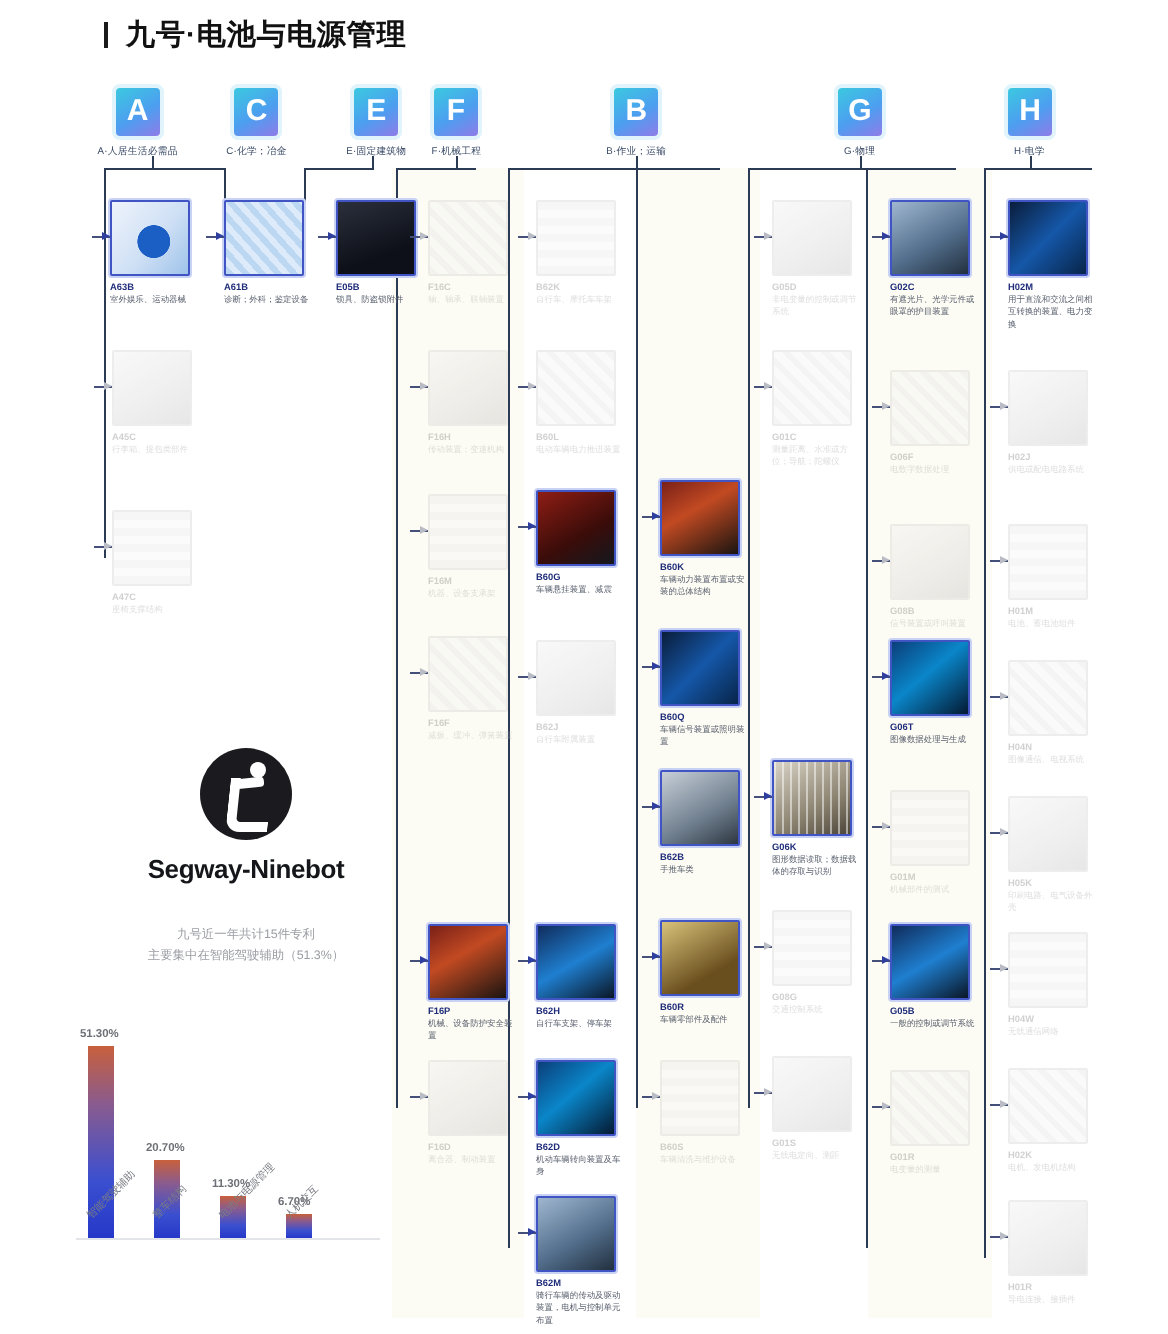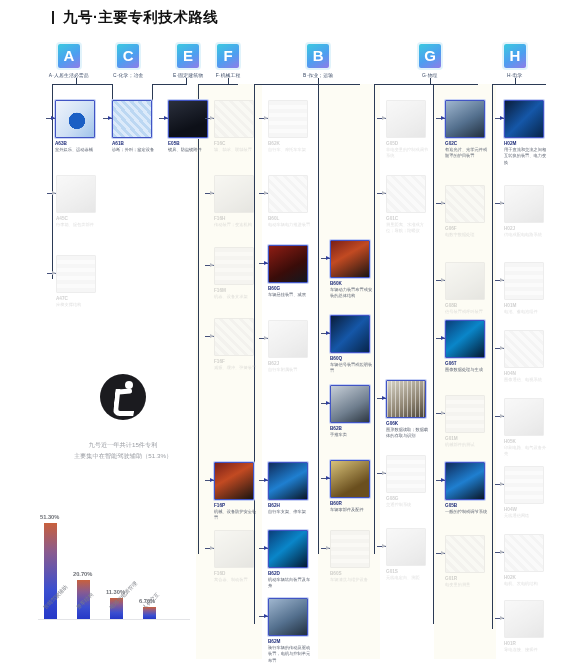--- a/index.html
+++ b/index.html
@@ -92,21 +92,21 @@
   .bar-lab{position:absolute;font-size:4.4px;color:#6d7076;white-space:nowrap;
            transform:scale(1.3);transform-origin:left bottom;font-weight:bold;}
   .bar-cat{position:absolute;font-size:4.2px;color:#7a7d84;white-space:nowrap;
            transform-origin:left top;transform:rotate(-45deg) scale(1.25);}
 </style>
 </head>
 <body>
 
 <div id="title-bar">
   <span id="title-tick"></span>
-  <span id="title-text">九号·主要专利技术路线</span>
+  <span id="title-text">九号·电池与电源管理</span>
 </div>
 
 <div class="tint" style="left:196px;top:84px;width:66px;height:575px;"></div>
 <div class="tint" style="left:318px;top:84px;width:62px;height:575px;"></div>
 <div class="tint" style="left:434px;top:84px;width:62px;height:575px;"></div>
 
 <div id="heads">
     <div class="col-head" style="left: 54px; top: 44px;">
       <div class="badge">A</div>
       <div class="badge-sub">A·人居生活必需品</div>
@@ -467,20 +467,21 @@
       <div class="desc">导电连接、接插件</div>
     </div>
   </div>
 
 <div id="logo-wrap">
   <div id="logo-mark">
     <span class="dot"></span>
     <span class="body"></span>
     <span class="arm"></span>
   </div>
+  <div id="logo-text">Segway-Ninebot</div>
   <div id="logo-note">
       <div>九号近一年共计15件专利</div>
       <div>主要集中在智能驾驶辅助（51.3%）</div>
     </div>
 </div>
 
 <div id="chart">
   <div class="axis"></div>
 <div class="bar" style="left: 14px; height: 95.76px;"></div>
     <div class="bar-lab" style="left: 10px; bottom: 99.76px;">51.30%</div>

